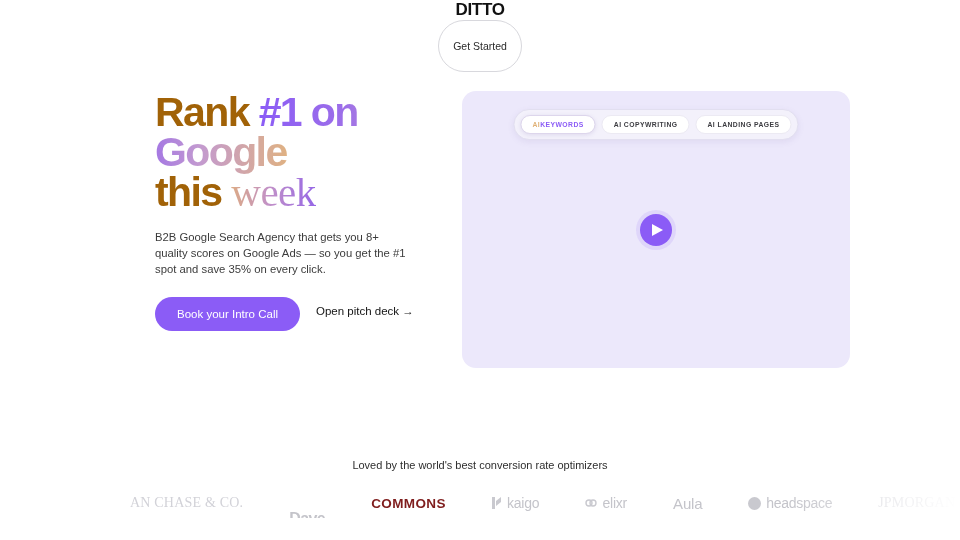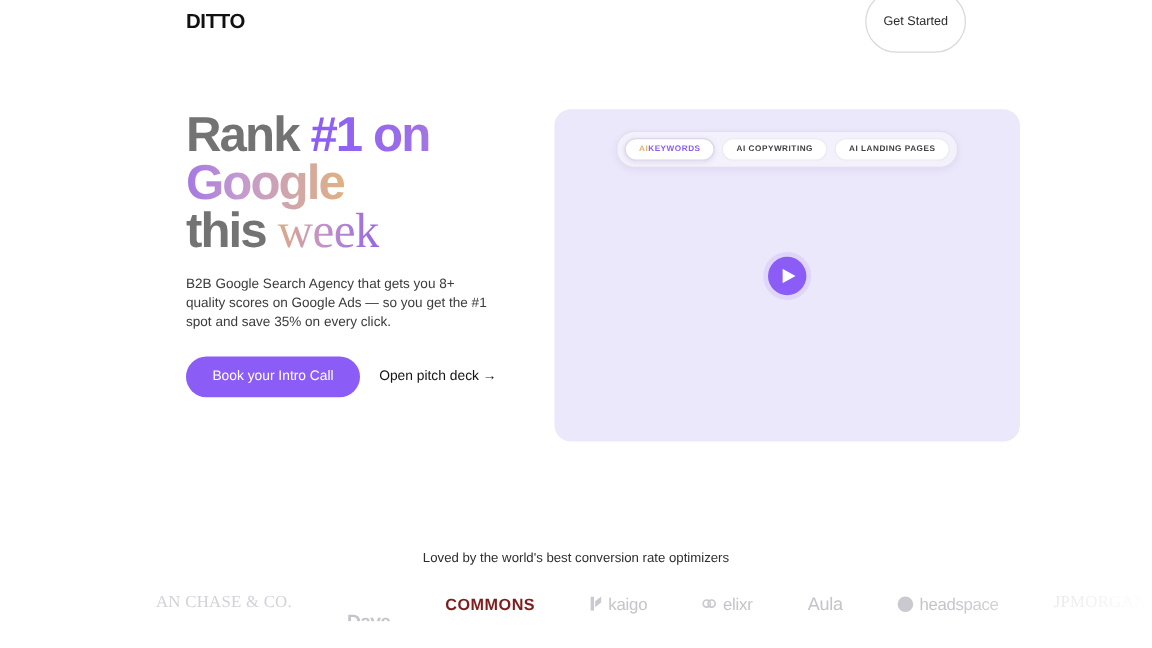--- a/index.html
+++ b/index.html
@@ -10,20 +10,21 @@
     color:#1a1a1a;
     overflow:hidden;
     position:relative;
   }
 
   
   .header {
     position:absolute; top:0; left:0; right:0; height:36px;
     display:flex; align-items:center; justify-content:space-between;
     padding:0 155px;
+    flex-direction:column;
   }
   .logo {
     font-size:17px; font-weight:700; letter-spacing:-0.3px;
     color:#111111;
   }
   .get-started {
     border:1px solid #d8d8dd; background:#ffffff;
     border-radius:999px; padding:19px 14px;
     font-size:10.5px; color:#2b2b2b;
     font-family:"Liberation Sans", sans-serif;
@@ -55,42 +56,42 @@
     width:7px; height:7px; border-radius:50%; background:#ffffff;
   }
   .eb-krt { color:#c9c6d2; }
   .eb-soon { color:#ddd9e4; font-size:4.6px; margin-left:2px; letter-spacing:0.2px;}
 
   
   .headline {
     font-size:41px; line-height:0.98; font-weight:700;
     letter-spacing:-1.6px; margin-bottom:16px;
   }
-  .hl-dark { color:#737373; }
+  .hl-dark { color:#a16207; }
   .hl-grad {
     background:linear-gradient(90deg,#8b5cf6 0%,#9d6fe8 38%,#c39ad0 62%,#dfb183 100%);
     -webkit-background-clip:text; background-clip:text;
     -webkit-text-fill-color:transparent; color:transparent;text-align:right;
   }
   .hl-week {
     font-family:Liberation Serif, serif;
     font-weight:400; letter-spacing:-0.5px;
     background:linear-gradient(90deg,#dcab85 0%,#c291c8 45%,#9566e6 100%);
     -webkit-background-clip:text; background-clip:text;
     -webkit-text-fill-color:transparent; color:transparent;
   }
 
   
   .subcopy {
     font-size:11.3px; line-height:1.42; color:#3c3c3c;
     width:258px; margin-bottom:20px;
   }
 
   
-  .cta-row { display:flex; align-items:center; gap:10px; }
+  .cta-row { display:flex; align-items:flex-start; gap:10px; }
   .btn-primary {
     background:#8b5cf6; color:#ffffff; border:none;
     border-radius:999px; padding:11px 22px;
     font-size:11.5px; font-weight:500;
     font-family:"Liberation Sans", sans-serif;
     cursor:pointer; white-space:nowrap;
   }
   .btn-link {
     background:none; border:none; padding:8px 6px;
     font-size:11.5px; font-weight:500; color:#141414;

